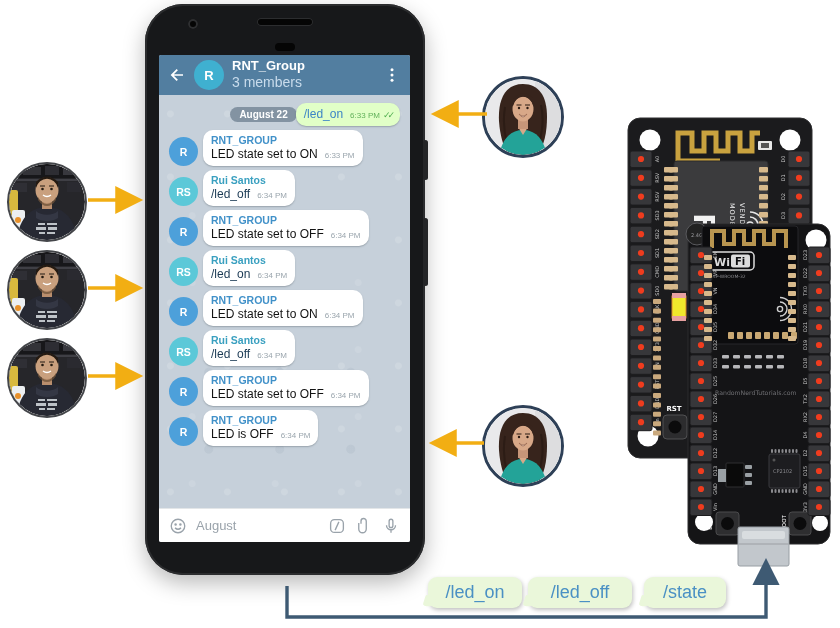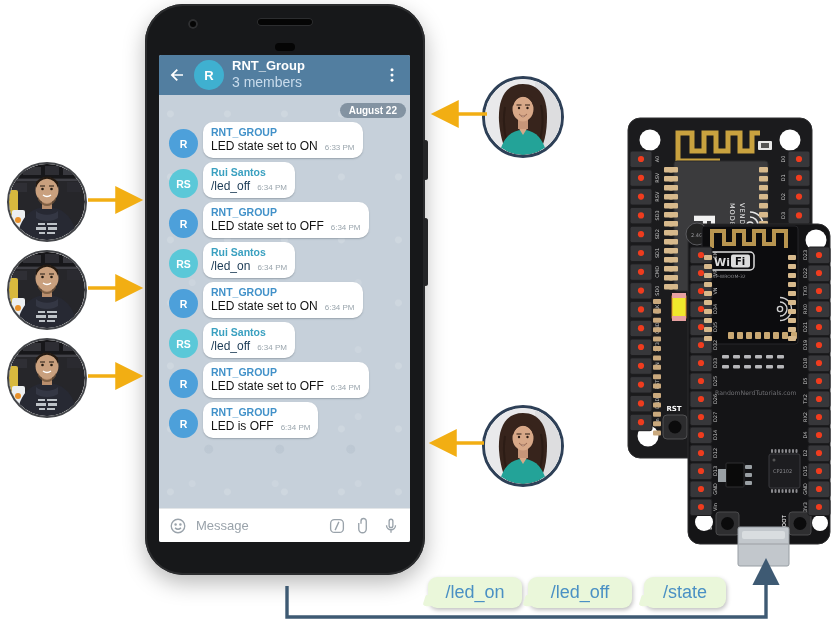--- a/index.html
+++ b/index.html
@@ -549,20 +549,23 @@
         <svg class="cicon" viewBox="0 0 24 24">
           <circle cx="12" cy="5" r="2" fill="#fff"></circle>
             <circle cx="12" cy="12" r="2" fill="#fff"></circle>
             <circle cx="12" cy="19" r="2" fill="#fff"></circle>
         </svg>
       </div>
 
       <div class="chat" id="message-list">
           <div class="m-row out first">
             <div class="date-pill">August 22</div>
+            <div class="bubble out">
+              <div class="b-line"><span class="cmd-out">/led_on</span><span class="b-time">6:33 PM</span><span class="ticks">✓✓</span></div>
+            </div>
           </div>
           <div class="m-row in">
             <div class="m-avatar" style="background: rgb(77, 160, 218);">R</div>
             <div class="bubble">
               <div class="b-name" style="color: rgb(65, 145, 201);">RNT_GROUP</div>
               <div class="b-line"><span>LED state set to ON</span><span class="b-time">6:33 PM</span></div>
             </div>
           </div>
           <div class="m-row in">
             <div class="m-avatar" style="background: rgb(91, 200, 216);">RS</div>
@@ -615,21 +618,21 @@
           </div>
         </div>
 
       <div class="composer">
         <svg class="cicon" viewBox="0 0 24 24" fill="none" stroke="#9aa3ab" stroke-width="1.8">
           <circle cx="12" cy="12" r="9"></circle>
             <circle cx="8.8" cy="10" r="0.8" fill="#9aa3ab"></circle>
             <circle cx="15.2" cy="10" r="0.8" fill="#9aa3ab"></circle>
           <path d="M8,14.5 Q12,18 16,14.5"></path>
         </svg>
-        <div class="ph">Message</div>
+        <div class="ph">August</div>
         <svg class="cicon" viewBox="0 0 24 24" fill="none" stroke="#9aa3ab" stroke-width="1.8">
           <rect x="3.5" y="3.5" width="17" height="17" rx="5"></rect>
             <line x1="14.5" y1="6.5" x2="9.5" y2="17.5"></line>
         </svg>
         <svg class="cicon" viewBox="0 0 24 24" fill="none" stroke="#9aa3ab" stroke-width="1.8">
           <path d="M8,9 V5.5 a3.5,3.5 0 0 1 7,0 V16 a5,5 0 0 1 -10,0 V8"></path>
         </svg>
         <svg class="cicon" viewBox="0 0 24 24" fill="none" stroke="#9aa3ab" stroke-width="1.8">
           <rect x="9.5" y="3" width="5" height="11" rx="2.5"></rect>
             <path d="M6,11 a6,6 0 0 0 12,0 M12,17 V21"></path>

